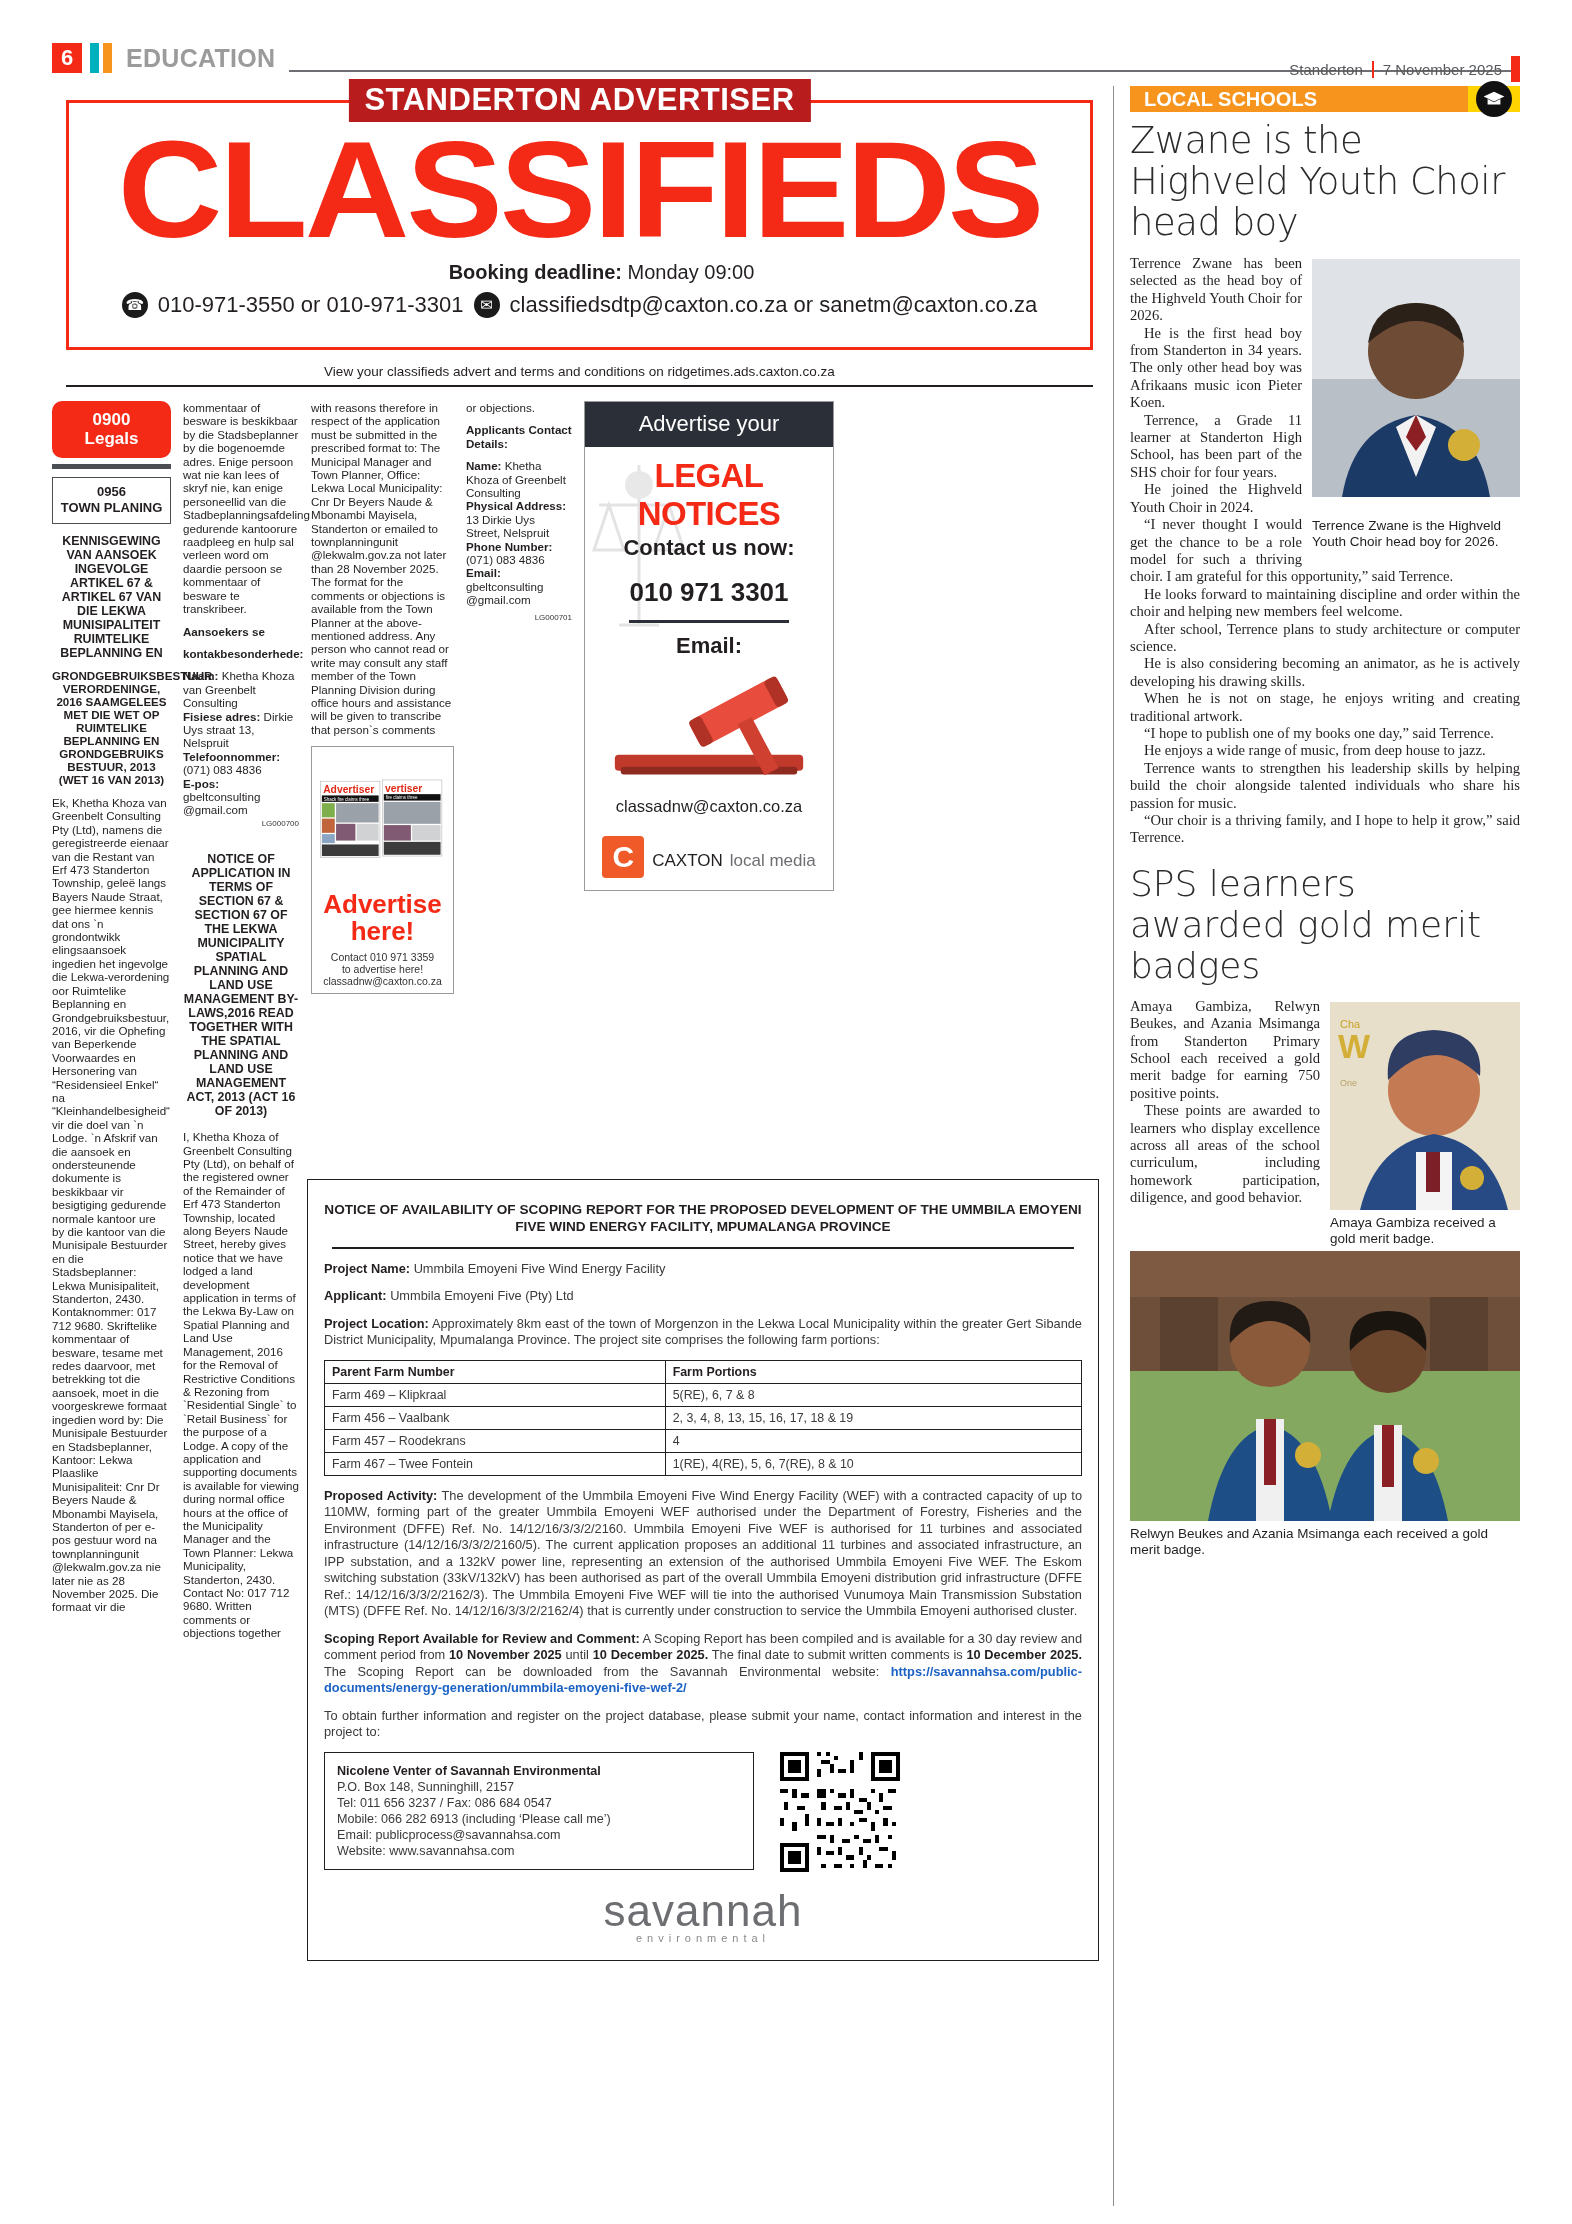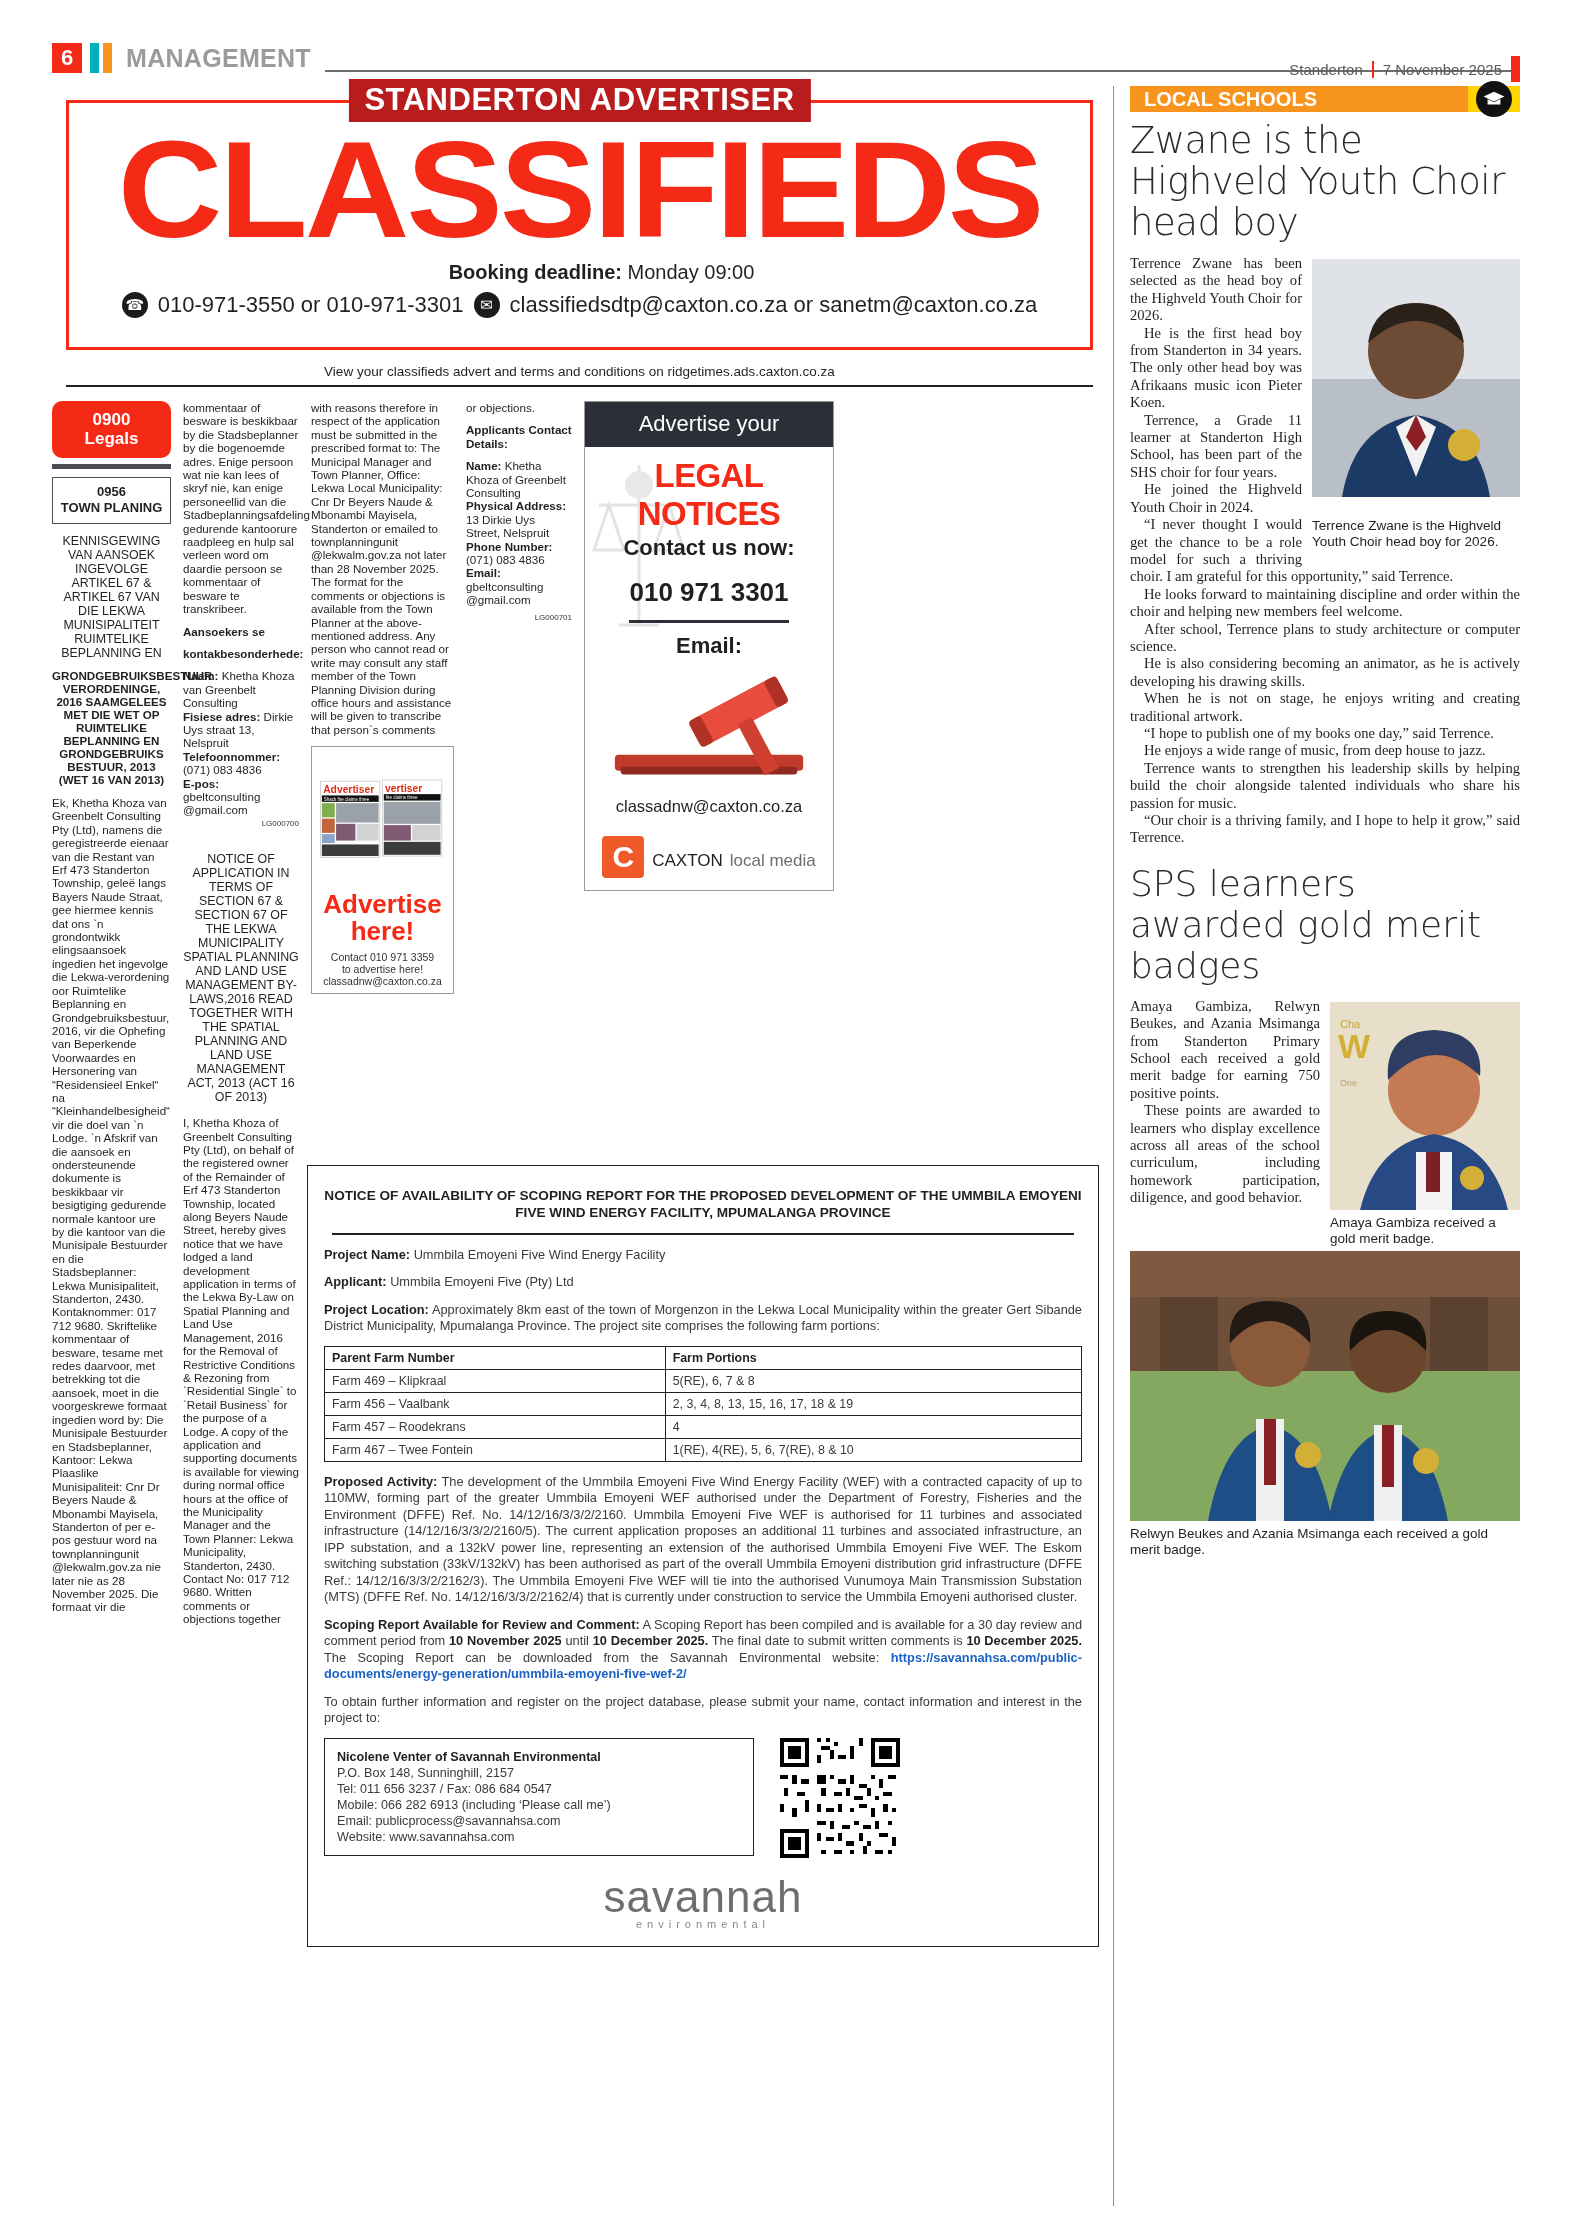--- a/index.html
+++ b/index.html
@@ -56,21 +56,21 @@
   .c1 { width:131px; } .c2 { width:128px; } .c3 { width:155px; } .c4 { width:118px; }
   .colbody { font-size:11.6px; line-height:13.4px; text-align:left; }
   .colbody p { margin-bottom:9px; }
   .colbody b { font-weight:bold; }
 
   .legals-pill { background:#f42a16; color:#fff; border-radius:10px; text-align:center;
                  font-weight:bold; font-size:17px; line-height:19px; padding:9px 0 10px 0; }
   .rule-thick { height:5px; background:#4b4f54; margin:6px 0 8px 0; }
   .town-box { border:1px solid #4b4f54; text-align:center; font-weight:bold; font-size:13px;
               line-height:16px; padding:6px 0 7px 0; }
-  .hdr-center { text-align:center; font-weight:normal; font-size:12.4px; line-height:14px;
+  .hdr-center { text-align:center; font-weight:bold; font-size:12.4px; line-height:14px;
                 margin-top:10px; }
   .hdr-center2 { text-align:center; font-weight:bold; font-size:11.6px; line-height:13px;
                  margin-top:9px; }
   .tiny-ref { font-size:8px; text-align:right; color:#333; }
 
   
   .ad-col { width:250px; }
   .ad-box { border:1px solid #9a9a9a; }
   .ad-top { background:#2b2f38; color:#fff; text-align:center; font-size:22px;
             padding:9px 0 10px 0; }
@@ -140,21 +140,21 @@
 </style>
 </head>
 <body>
 
 <div class="page">
 
   <div class="masthead">
     <div class="pg-num">6</div>
     <div class="bar-t"></div>
     <div class="bar-o"></div>
-    <div class="sec-title">MANAGEMENT</div>
+    <div class="sec-title">EDUCATION</div>
     <div class="mast-rule"></div>
     <div class="mast-right">
       <span class="town">Standerton</span>
       <span class="divider"></span>
       <span>7 November 2025</span>
       <span class="endcap"></span>
     </div>
   </div>
 
   <div class="body-wrap">

